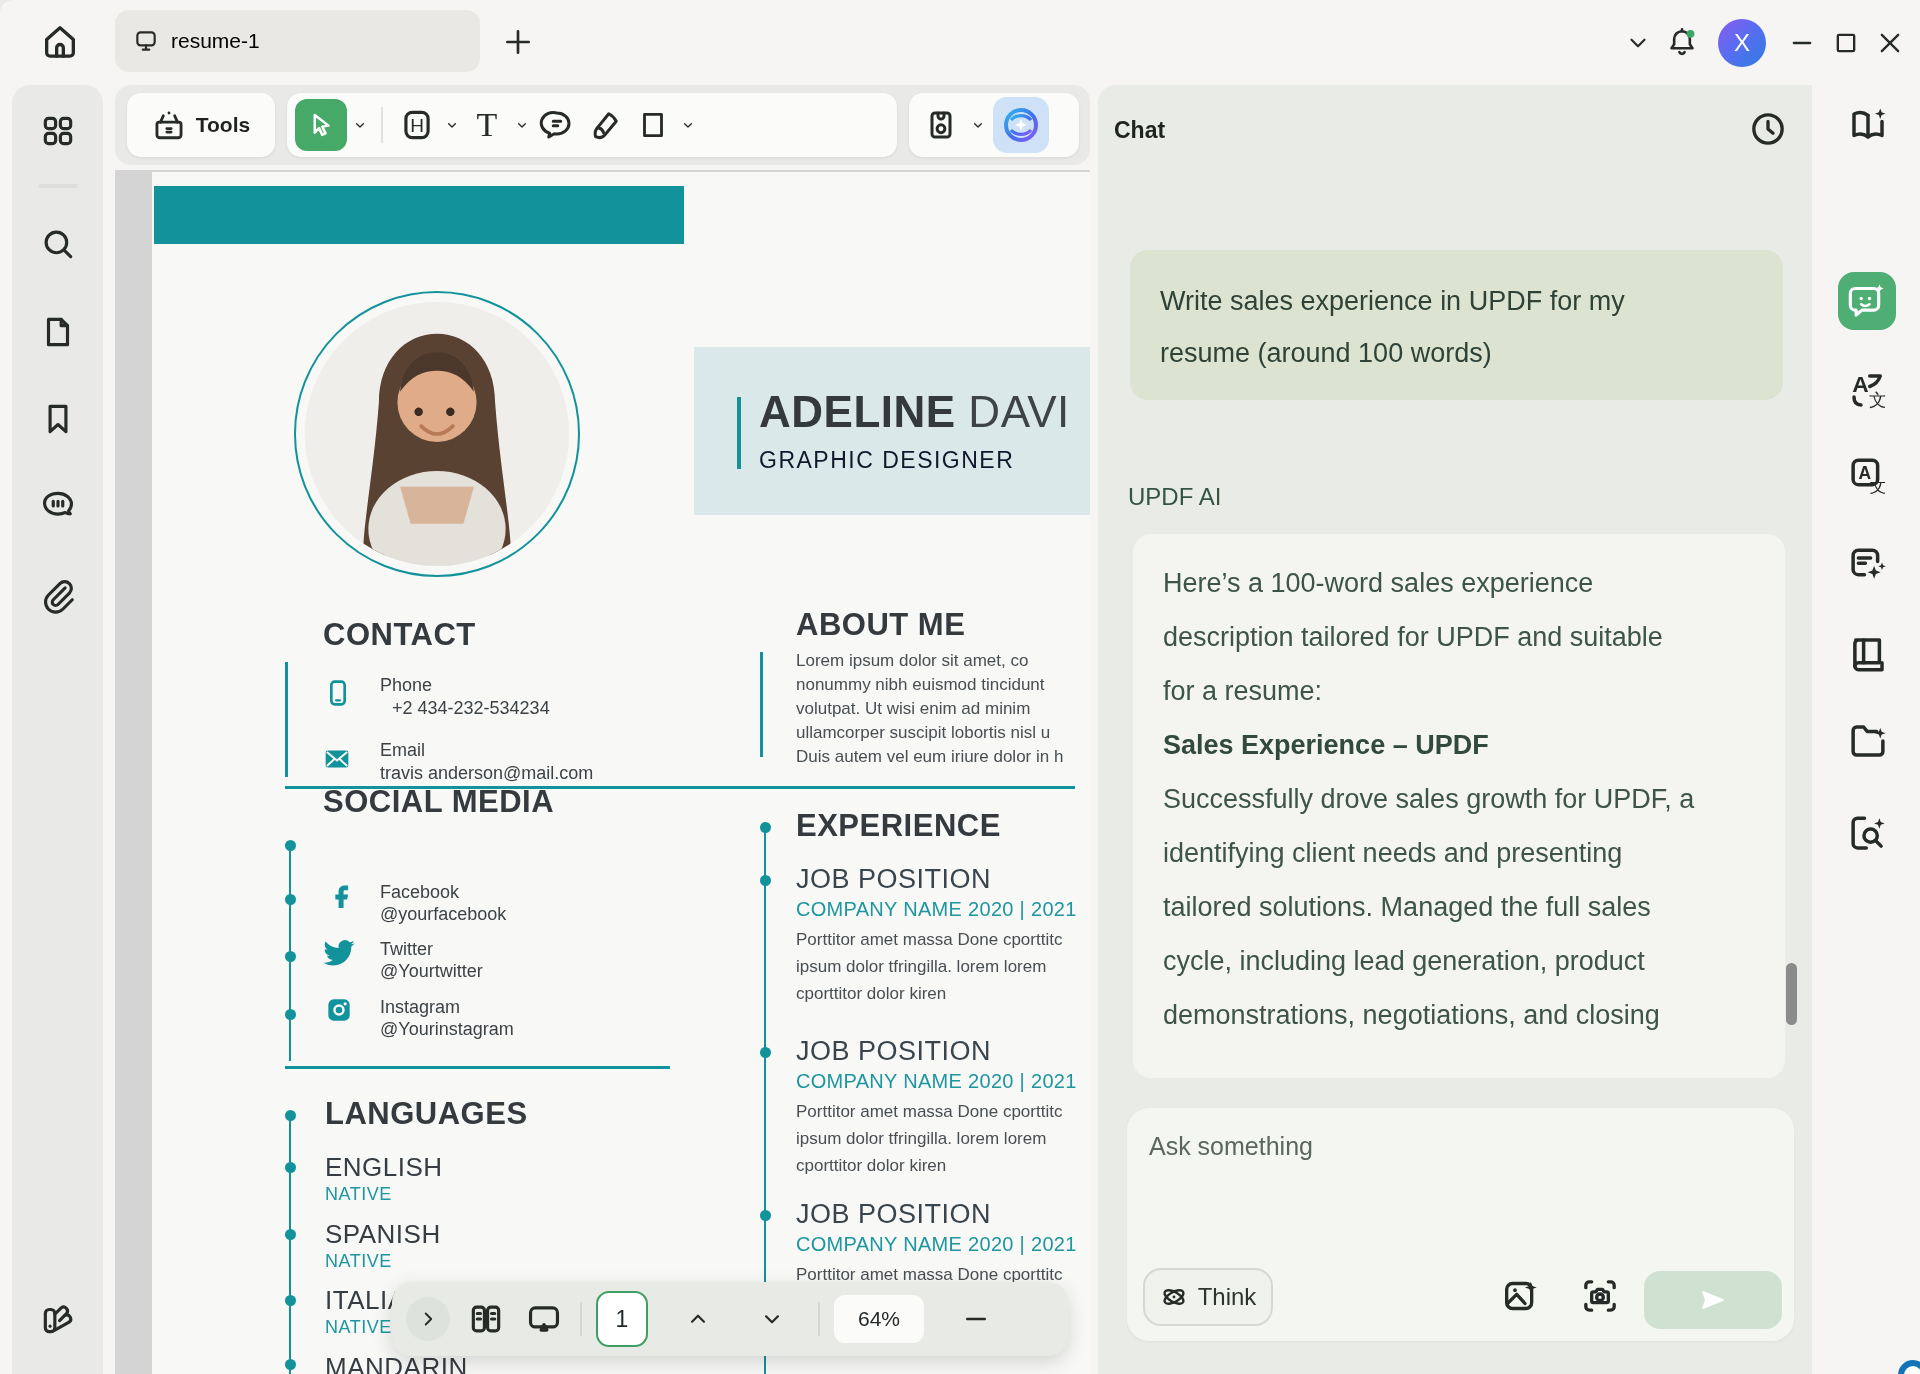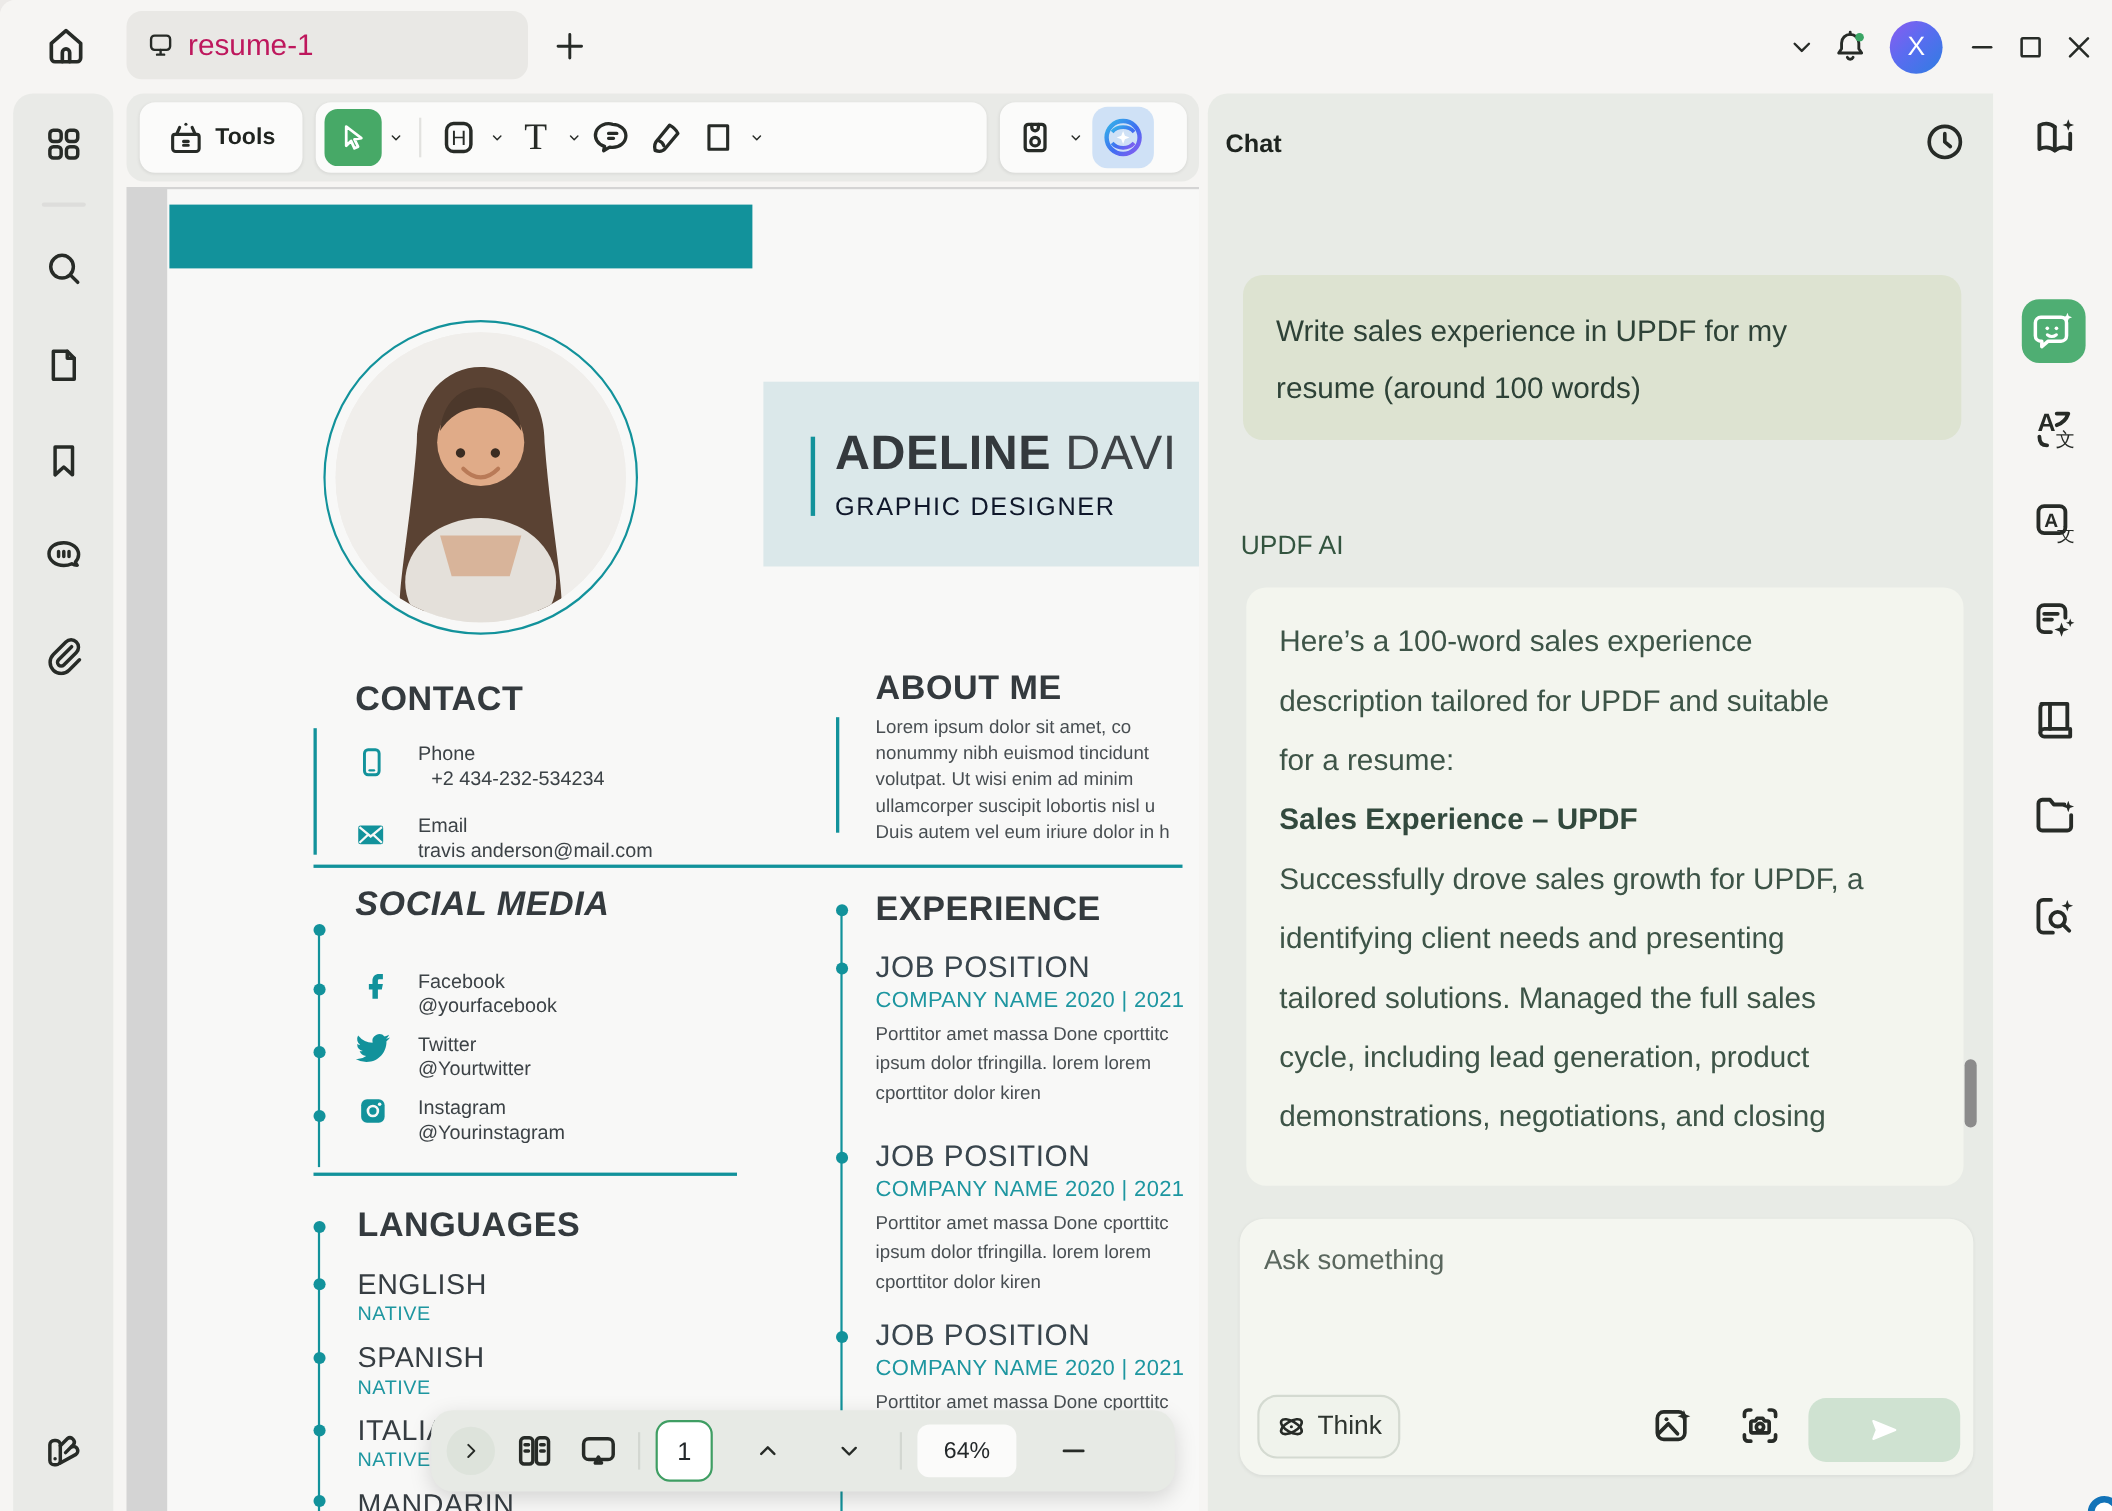--- a/index.html
+++ b/index.html
@@ -6,21 +6,21 @@
   html,body { width:1920px; height:1374px; background:#eceae8; font-family:"Liberation Sans", sans-serif; overflow:hidden; }
   .window { position:absolute; inset:0; background:#f6f5f3; border-radius:14px 0 0 0; overflow:hidden; }
   .abs { position:absolute; }
   .icon svg { display:block; }
   .ico { stroke:#272b27; fill:none; stroke-width:2; stroke-linecap:round; stroke-linejoin:round; }
 
   
   .topbar { position:absolute; left:0; top:0; width:1920px; height:85px; background:#f6f5f3; }
   .home-btn { left:40px; top:22px; width:40px; height:40px; }
   .doc-tab { left:115px; top:10px; width:365px; height:62px; background:#e9e8e5; border-radius:14px; display:flex; align-items:center; gap:12px; padding:0 18px; }
-  .doc-tab .t-title { font-size:27px; color:#be185d; }
+  .doc-tab .t-title { font-size:21px; color:#000000; }
   .newtab-btn { left:502px; top:26px; width:32px; height:32px; }
   .tb-right { position:absolute; right:0; top:0; height:85px; display:flex; align-items:center; }
   .win-ic { width:44px; height:44px; display:flex; align-items:center; justify-content:center; }
   .avatar { width:48px; height:48px; border-radius:50%; background:linear-gradient(135deg,#8a5cf0 0%,#5a6cf0 45%,#2f7de1 100%); color:#fff; font-size:24px; display:flex; align-items:center; justify-content:center; margin:0 14px; }
 
   
   .leftbar { position:absolute; left:12px; top:85px; width:91px; height:1289px; background:#e9eae7; border-radius:18px 18px 0 0; }
   .lb-ic { position:absolute; left:27px; width:38px; height:38px; }
   .lb-div { position:absolute; left:26px; width:40px; height:4px; border-radius:2px; background:#dddddb; }
 
@@ -342,21 +342,21 @@
       <div class="t-hline" style="left:133px; top:614px; width:790px;"></div>
 
       <div class="sec-h" style="left:644px; top:435px;">ABOUT ME</div>
       <div class="t-vline" style="left:608px; top:480px; height:105px;"></div>
       <div class="about-line" style="left:644px; top:479px;">Lorem ipsum dolor sit amet, co</div>
       <div class="about-line" style="left:644px; top:503px;">nonummy nibh euismod tincidunt</div>
       <div class="about-line" style="left:644px; top:527px;">volutpat. Ut wisi enim ad minim</div>
       <div class="about-line" style="left:644px; top:551px;">ullamcorper suscipit lobortis nisl u</div>
       <div class="about-line" style="left:644px; top:575px;">Duis autem vel eum iriure dolor in h</div>
 
-      <div class="sec-h" style="left:171px; top:632px;font-style:italic;">SOCIAL MEDIA</div>
+      <div class="sec-h" style="left:171px; top:612px;">SOCIAL MEDIA</div>
       <div class="t-vline" style="left:137px; top:673px; height:216px; width:2px;"></div>
       <div class="t-dot" style="left:133px; top:668px;"></div>
       <div class="t-dot" style="left:133px; top:722px;"></div>
       <div class="t-dot" style="left:133px; top:779px;"></div>
       <div class="t-dot" style="left:133px; top:837px;"></div>
 
       <span class="abs icon" style="left:172px; top:707px;">
         <svg viewBox="0 0 24 24" width="34" height="34">
             <path d="M14.5 8h2.5V4.5h-2.5c-2.5 0-4.2 1.7-4.2 4.2V11H8v3.5h2.3v6h3.5v-6h2.5l.7-3.5h-3.2V9c0-.6.3-1 .7-1z" fill="#12929b"></path>
           </svg>

